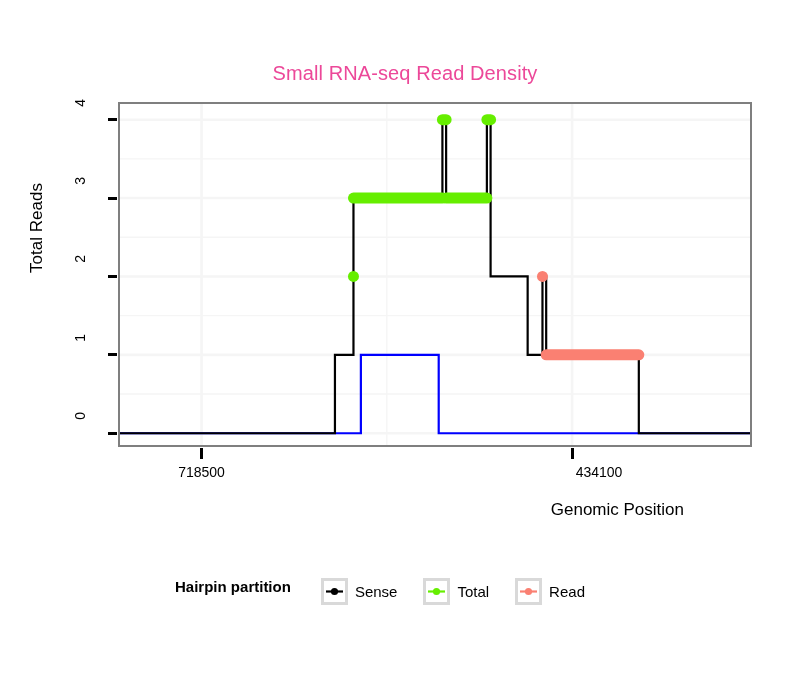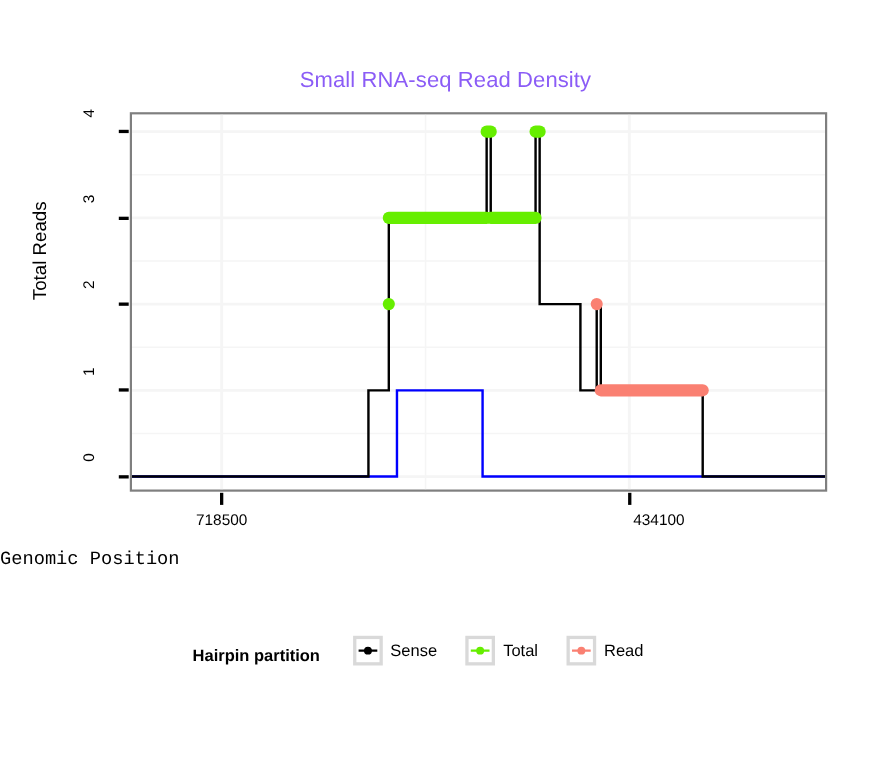--- a/index.html
+++ b/index.html
@@ -23,43 +23,42 @@
     height: 690px;
   }
 
   .plot-title {
     position: absolute;
     left: 0;
     top: 62px;
     width: 810px;
     text-align: center;
     font-size: 20px;
-    color: #8b5cf6;
+    color: #ec4899;
     letter-spacing: 0.1px;
   }
 
   .y-axis-title {
     position: absolute;
     left: -63px;
     top: 218px;
     width: 200px;
     text-align: center;
     font-size: 17px;
     transform: rotate(-90deg);
     transform-origin: center center;
   }
 
   .x-axis-title {
     position: absolute;
     left: 0;
     top: 500px;
     width: 684px;
-    text-align: left;
+    text-align: right;
     font-size: 17px;
-    font-family: Liberation Mono, monospace;
   }
 
   #panel {
     position: absolute;
     left: 118px;
     top: 102px;
     width: 634px;
     height: 345px;
     background: #ffffff;
     border: 2px solid #7f7f7f;
@@ -98,21 +97,21 @@
   }
 
   
   #legend {
     position: absolute;
     left: 0;
     top: 578px;
     width: 774px;
     display: flex;
     justify-content: center;
-    align-items: flex-end;
+    align-items: flex-start;
   }
   #legend-title {
     font-size: 15px;
     font-weight: bold;
     margin-right: 18px;
   }
   .legend-entry {
     display: flex;
     align-items: center;
     margin-right: 14px;

